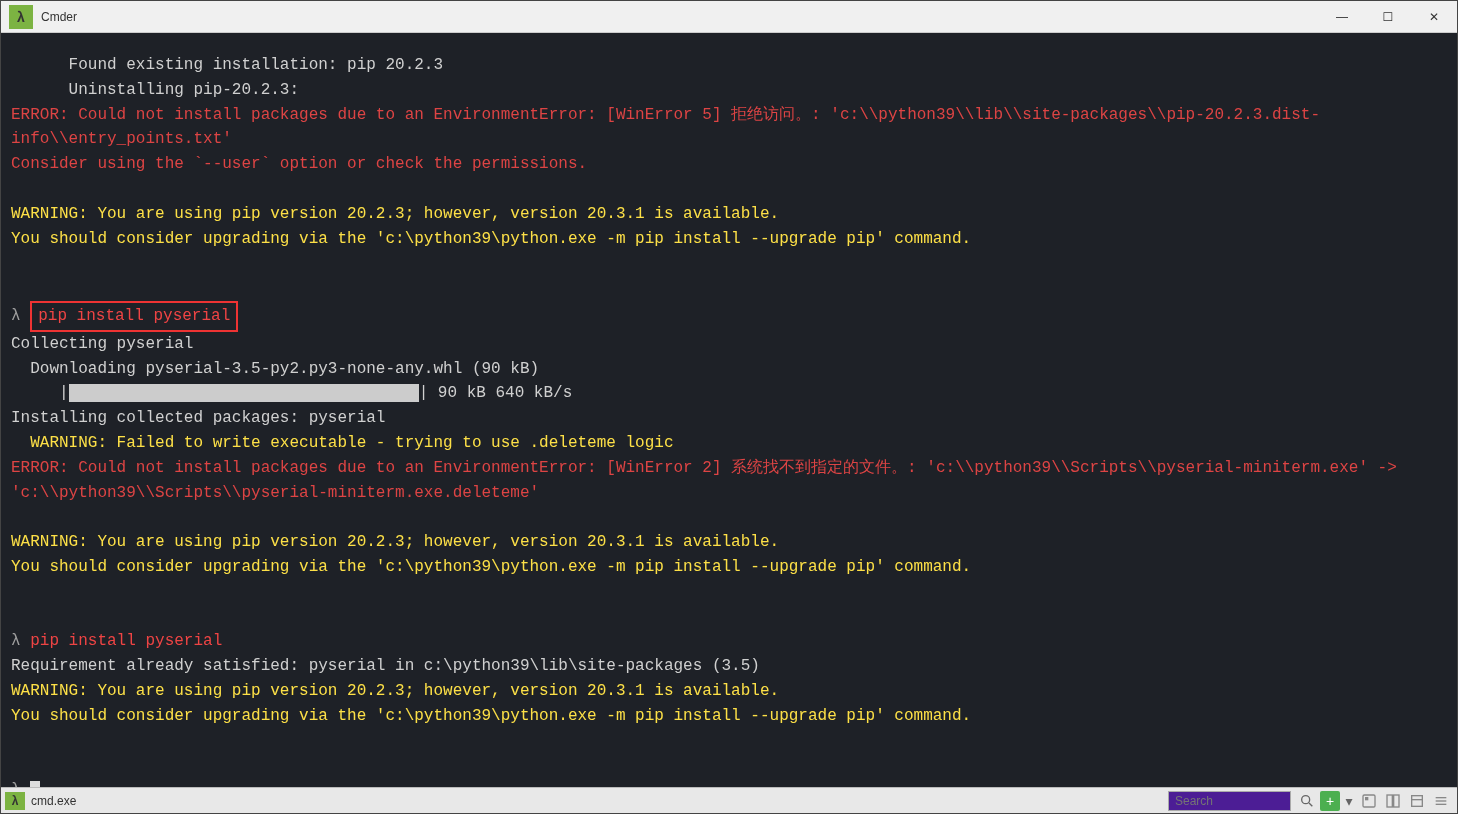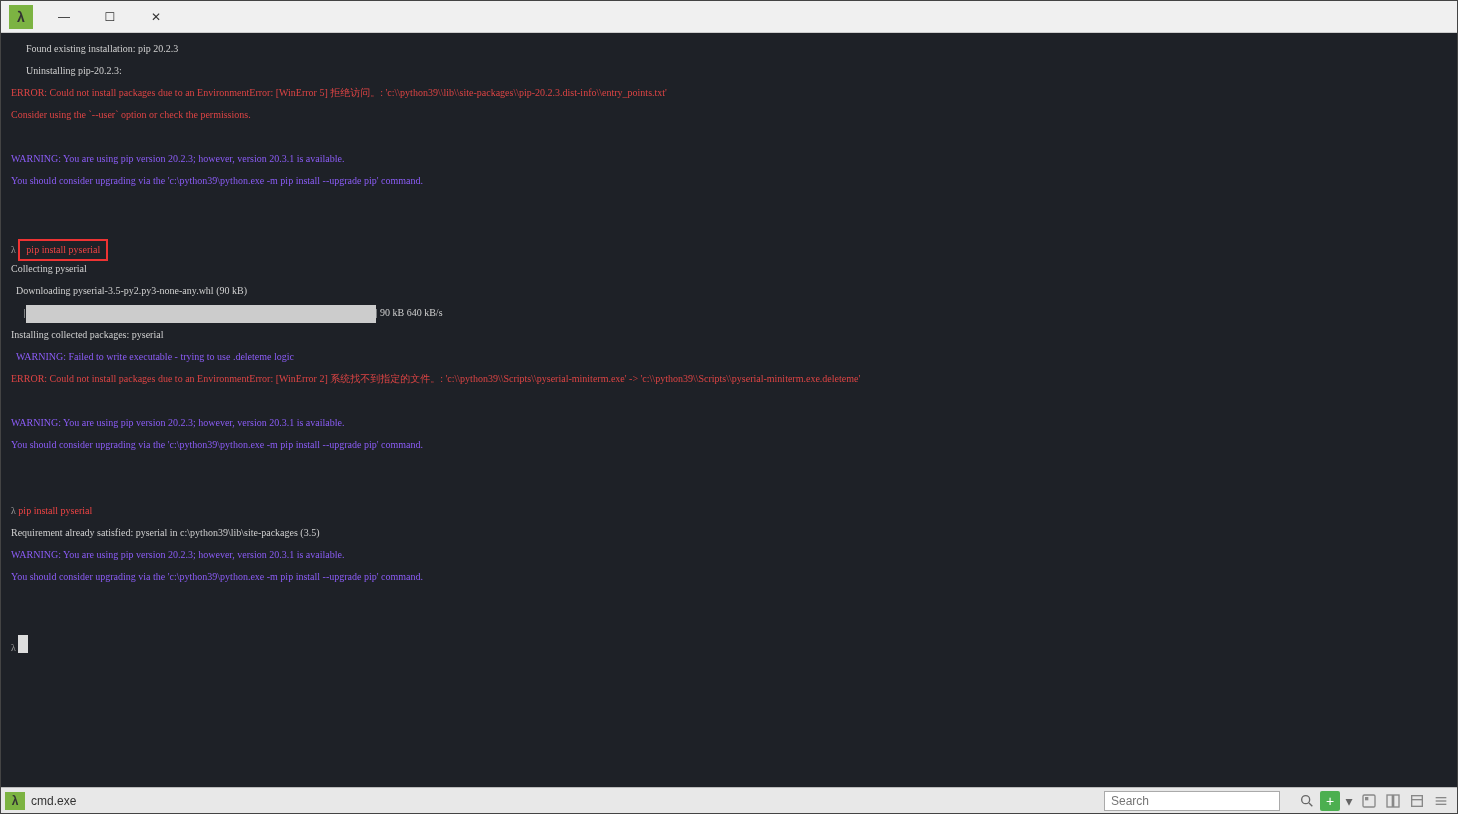--- a/index.html
+++ b/index.html
@@ -42,32 +42,32 @@
       width: 46px;
       height: 32px;
       display: flex;
       align-items: center;
       justify-content: center;
       color: #333;
       cursor: pointer;
     }
     .terminal {
       background: #1e2127;
-      padding: 8px 10px;
+      padding: 20px 10px;
       height: calc(100% - 32px - 26px);
       overflow: hidden;
-      font-size: 10px;
+      font-size: 16px;
       line-height: 1.55;
       white-space: pre;
-      font-family: Liberation Serif, serif;
+      font-family: Liberation Mono, monospace;
     }
     .line { display: block; min-height: 22px; white-space: pre-wrap; }
     .green { color: #ef4444; }
     .red { color: #dd4444; }
-    .yellow { color: #8b5cf6; }
+    .yellow { color: #fde047; }
     .white { color: #d0d0d0; }
     .highlight-red-box {
       border: 2px solid #ee3333;
       padding: 1px 6px;
       display: inline-block;
     }
     .progress-char {
       background: #cccccc;
       color: #444;
       display: inline-block;
@@ -100,28 +100,28 @@
       align-items: center;
       justify-content: center;
       color: #333;
       font-weight: bold;
       font-size: 12px;
       margin-right: 6px;
     }
     .status-label { flex: 0 0 auto; min-width:120px; }
     .status-spacer { flex: 1; }
     .search-box {
-      width: 176px;
+      width: 123px;
       height: 20px;
       border: 1px solid #aaa;
-      background: #ffffff;
+      background: #4c1d95;
       padding: 0 6px;
       font-size: 12px;
       color: #888;
-      margin-right: 15px;
+      margin-right: 4px;
     }
     .toolbar-icon {
       width: 22px;
       height: 22px;
       display: flex;
       align-items: center;
       justify-content: center;
       margin: 0 1px;
       cursor: pointer;
       font-size: 14px;
@@ -134,20 +134,21 @@
     }
     .toolbar-icon.dropdown { color: #666; width: 14px;}
     .toolbar-icon svg { width: 16px; height: 16px; }
     .prompt-lambda { color: #a0a0a0; }
   </style>
 </head>
 <body>
 
 <div class="titlebar">
   <div class="titlebar-icon">λ</div>
+  <div class="titlebar-title">Cmder</div>
   <div class="titlebar-controls">
     <div class="titlebar-btn">—</div>
     <div class="titlebar-btn">☐</div>
     <div class="titlebar-btn">✕</div>
   </div>
 </div>
 
 <div class="terminal" id="terminal"><div class="line"><span class="white">      Found existing installation: pip 20.2.3</span></div><div class="line"><span class="white">      Uninstalling pip-20.2.3:</span></div><div class="line"><span class="red">ERROR: Could not install packages due to an EnvironmentError: [WinError 5] 拒绝访问。: 'c:\\python39\\lib\\site-packages\\pip-20.2.3.dist-info\\entry_points.txt'</span></div><div class="line"><span class="red">Consider using the `--user` option or check the permissions.</span></div><div class="line"><span class="white"> </span></div><div class="line"><span class="yellow">WARNING: You are using pip version 20.2.3; however, version 20.3.1 is available.</span></div><div class="line"><span class="yellow">You should consider upgrading via the 'c:\python39\python.exe -m pip install --upgrade pip' command.</span></div><div class="line"><span class="white"> </span></div><div class="line"><span class="white"> </span></div><div class="line"><span class="prompt-lambda">λ </span><span class="highlight-red-box green">pip install pyserial</span></div><div class="line"><span class="white">Collecting pyserial</span></div><div class="line"><span class="white">  Downloading pyserial-3.5-py2.py3-none-any.whl (90 kB)</span></div><div class="line"><span class="white">     |</span><span class="progress-char" style="width: 350px;"></span><span class="white">| 90 kB 640 kB/s</span></div><div class="line"><span class="white">Installing collected packages: pyserial</span></div><div class="line"><span class="yellow">  WARNING: Failed to write executable - trying to use .deleteme logic</span></div><div class="line"><span class="red">ERROR: Could not install packages due to an EnvironmentError: [WinError 2] 系统找不到指定的文件。: 'c:\\python39\\Scripts\\pyserial-miniterm.exe' -&gt; 'c:\\python39\\Scripts\\pyserial-miniterm.exe.deleteme'</span></div><div class="line"><span class="white"> </span></div><div class="line"><span class="yellow">WARNING: You are using pip version 20.2.3; however, version 20.3.1 is available.</span></div><div class="line"><span class="yellow">You should consider upgrading via the 'c:\python39\python.exe -m pip install --upgrade pip' command.</span></div><div class="line"><span class="white"> </span></div><div class="line"><span class="white"> </span></div><div class="line"><span class="prompt-lambda">λ </span><span class="green">pip install pyserial</span></div><div class="line"><span class="white">Requirement already satisfied: pyserial in c:\python39\lib\site-packages (3.5)</span></div><div class="line"><span class="yellow">WARNING: You are using pip version 20.2.3; however, version 20.3.1 is available.</span></div><div class="line"><span class="yellow">You should consider upgrading via the 'c:\python39\python.exe -m pip install --upgrade pip' command.</span></div><div class="line"><span class="white"> </span></div><div class="line"><span class="white"> </span></div><div class="line"><span class="prompt-lambda">λ </span><span class="cursor-block"></span></div></div>
 
 <div class="statusbar">

